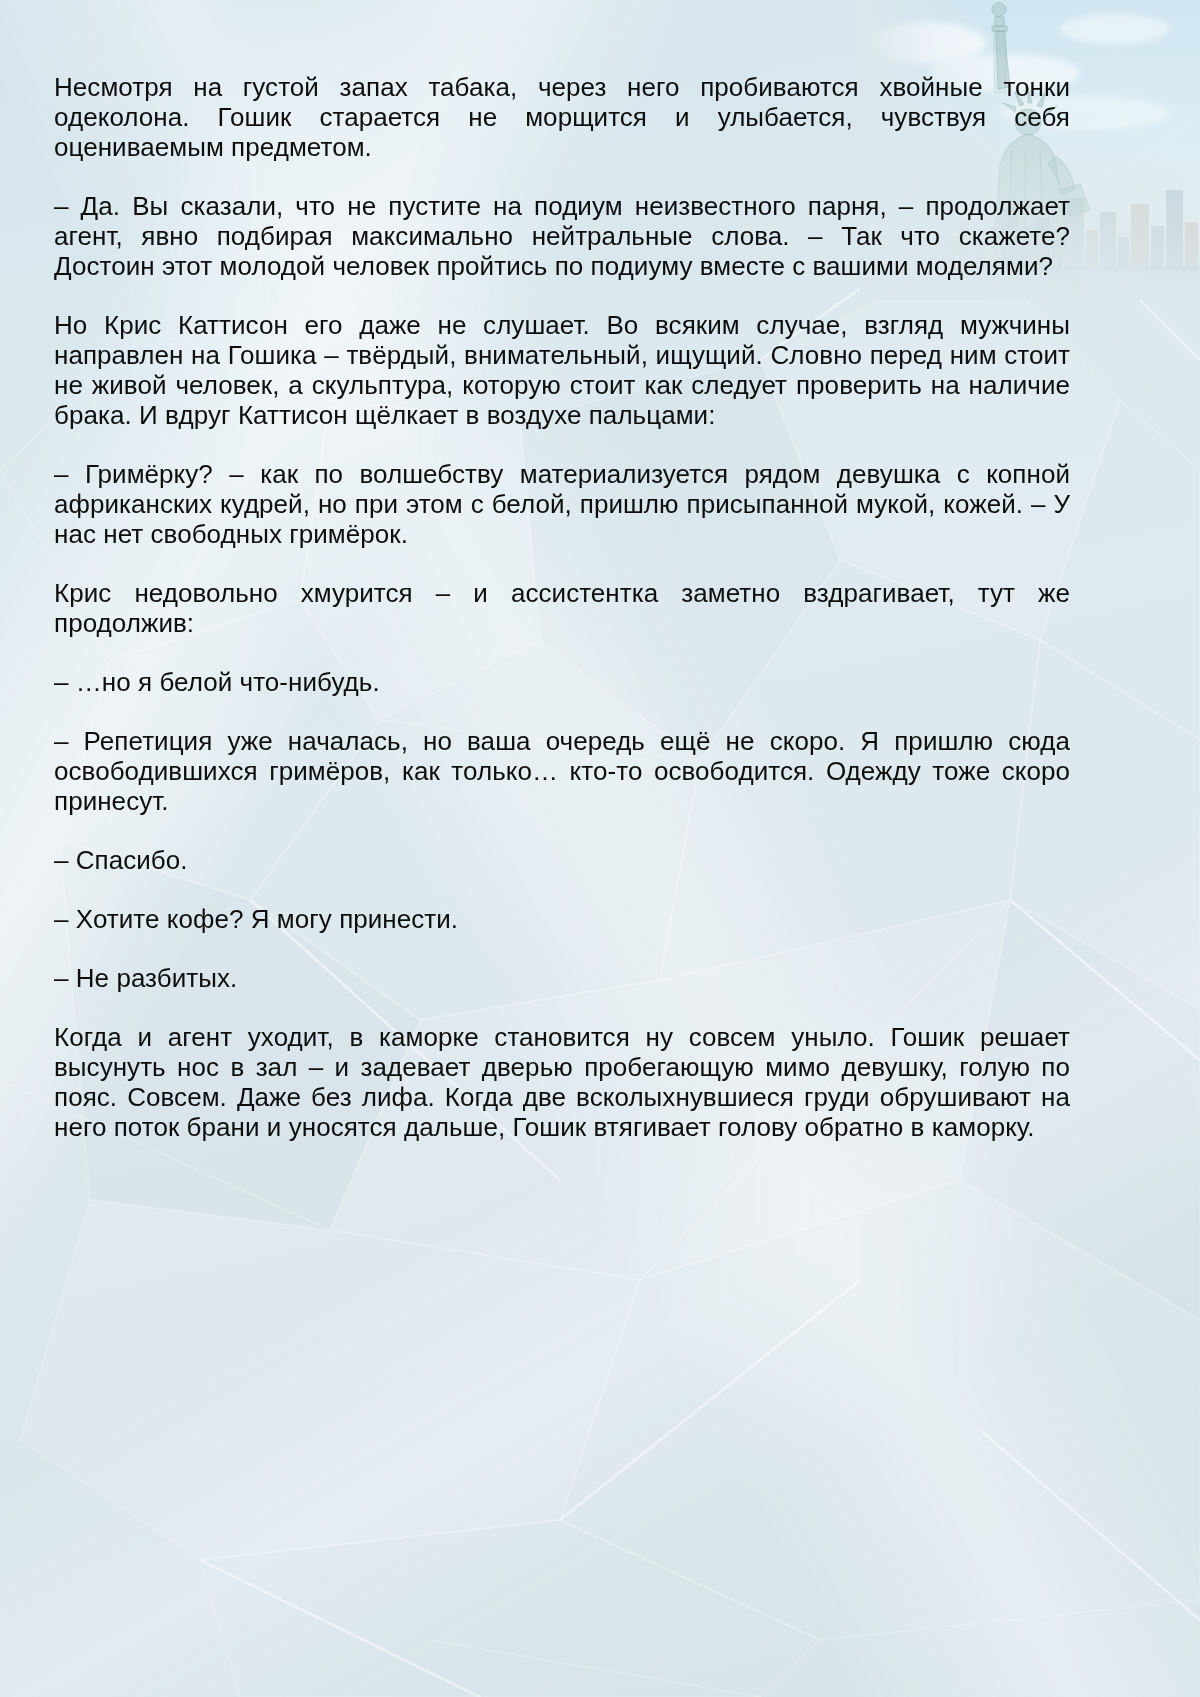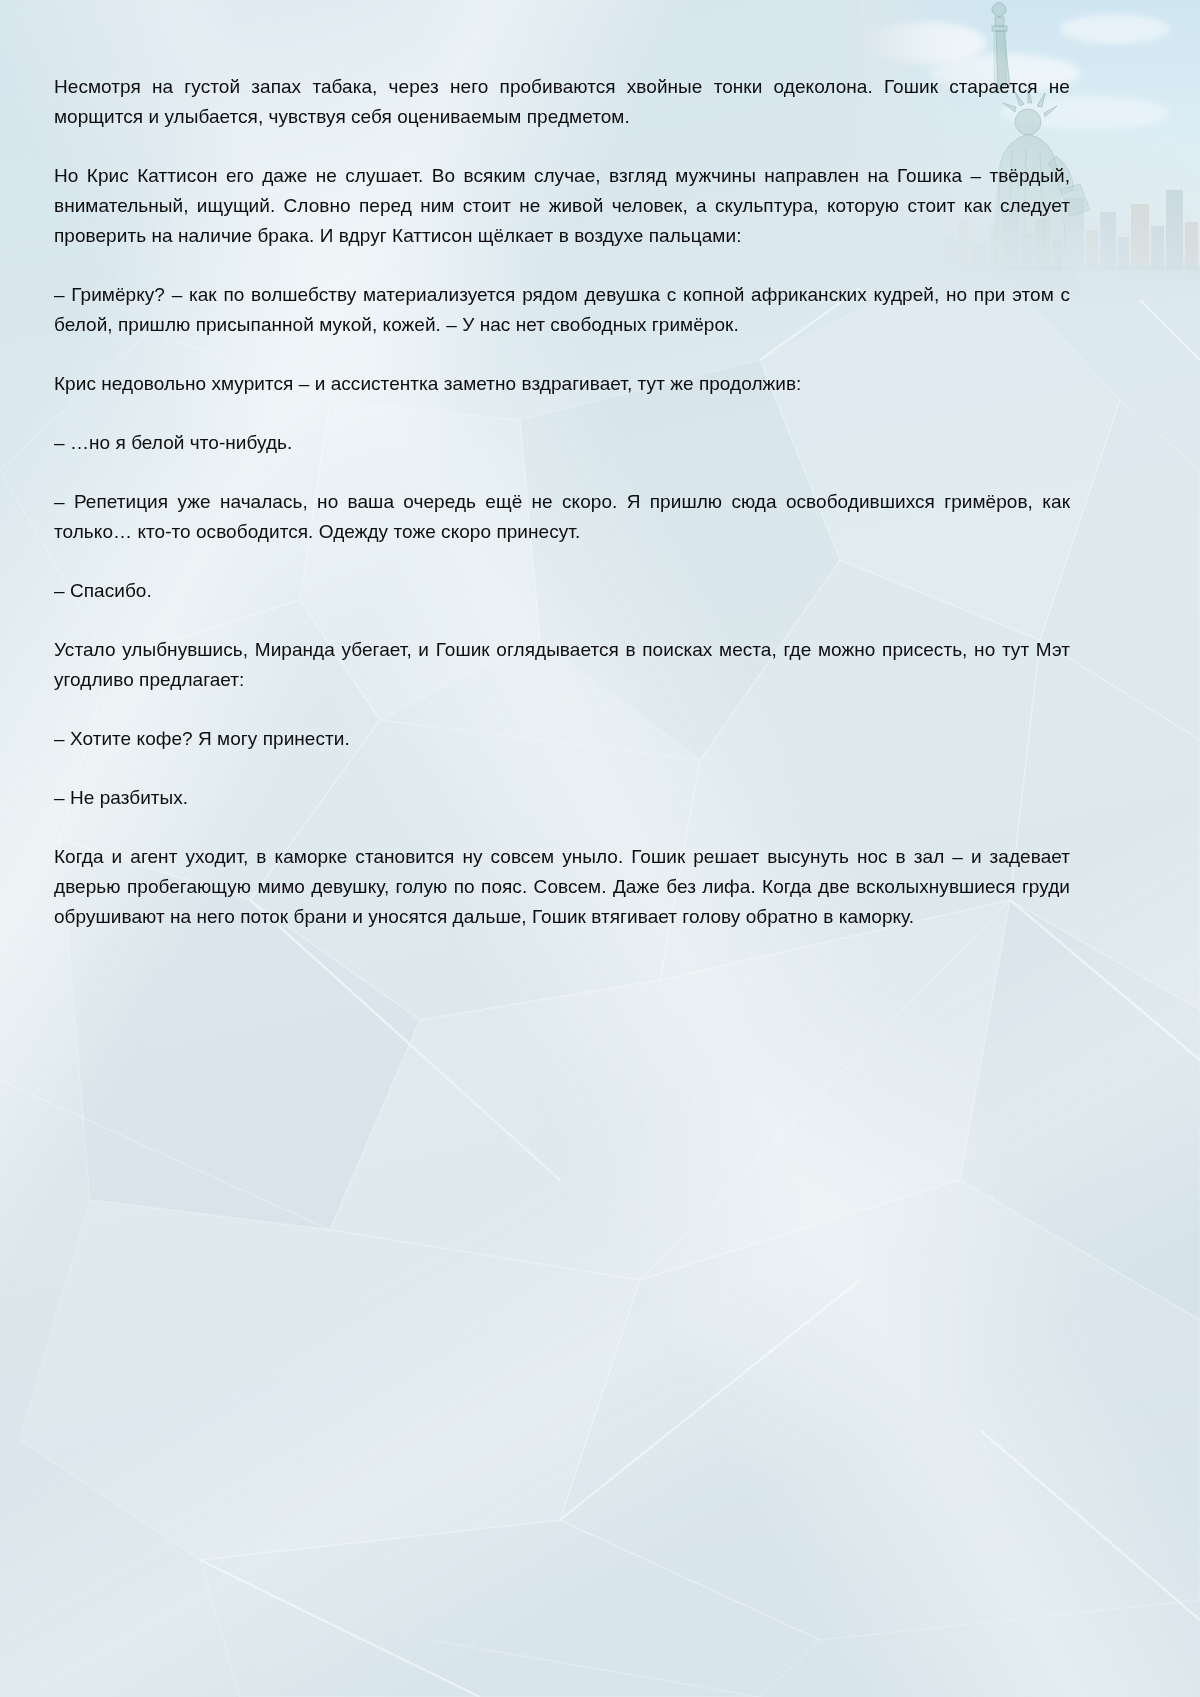--- a/index.html
+++ b/index.html
@@ -99,21 +99,21 @@
   
   .page {
     position: relative;
     z-index: 2;
     box-sizing: border-box;
     padding: 72px 130px 40px 54px;
     height: 100%;
   }
   .body-text {
     color: #0e0e0f;
-    font-size: 19px;
+    font-size: 26px;
     line-height: 30px;
     text-align: justify;
     text-justify: inter-word;
     letter-spacing: 0.05px;
   }
   .body-text p {
     margin: 0 0 29px 0;
   }
   .body-text p:last-child { margin-bottom: 5px; }
   .para-dash { text-indent: 0; }
@@ -233,24 +233,24 @@
       </g>
     </svg>
 
     <div class="liberty-fade"></div>
   </div>
 </div>
 
 <div class="page">
   <article class="body-text">
     <p class="para">Несмотря на густой запах табака, через него пробиваются хвойные тонки одеколона. Гошик старается не морщится и улыбается, чувствуя себя оцениваемым предметом.</p>
+    <p class="para para-dash">– Да. Вы сказали, что не пустите на подиум неизвестного парня, – продолжает агент, явно подбирая максимально нейтральные слова. – Так что скажете? Достоин этот молодой человек пройтись по подиуму вместе с вашими моделями?</p>
     <p class="para">Но Крис Каттисон его даже не слушает. Во всяким случае, взгляд мужчины направлен на Гошика – твёрдый, внимательный, ищущий. Словно перед ним стоит не живой человек, а скульптура, которую стоит как следует проверить на наличие брака. И вдруг Каттисон щёлкает в воздухе пальцами:</p>
     <p class="para para-dash">– Гримёрку? – как по волшебству материализуется рядом девушка с копной африканских кудрей, но при этом с белой, пришлю присыпанной мукой, кожей. – У нас нет свободных гримёрок.</p>
     <p class="para">Крис недовольно хмурится – и ассистентка заметно вздрагивает, тут же продолжив:</p>
     <p class="para para-dash">– …но я белой что-нибудь.</p>
     <p class="para para-dash">– Репетиция уже началась, но ваша очередь ещё не скоро. Я пришлю сюда освободившихся гримёров, как только… кто-то освободится. Одежду тоже скоро принесут.</p>
     <p class="para para-dash">– Спасибо.</p>
-    <p class="para">Устало улыбнувшись, Миранда убегает, и Гошик оглядывается в поисках места, где можно присесть, но тут Мэт угодливо предлагает:</p>
     <p class="para para-dash">– Хотите кофе? Я могу принести.</p>
     <p class="para para-dash">– Не разбитых.</p>
     <p class="para">Когда и агент уходит, в каморке становится ну совсем уныло. Гошик решает высунуть нос в зал – и задевает дверью пробегающую мимо девушку, голую по пояс. Совсем. Даже без лифа. Когда две всколыхнувшиеся груди обрушивают на него поток брани и уносятся дальше, Гошик втягивает голову обратно в каморку.</p>
   </article>
 </div>
 
 </body></html>

